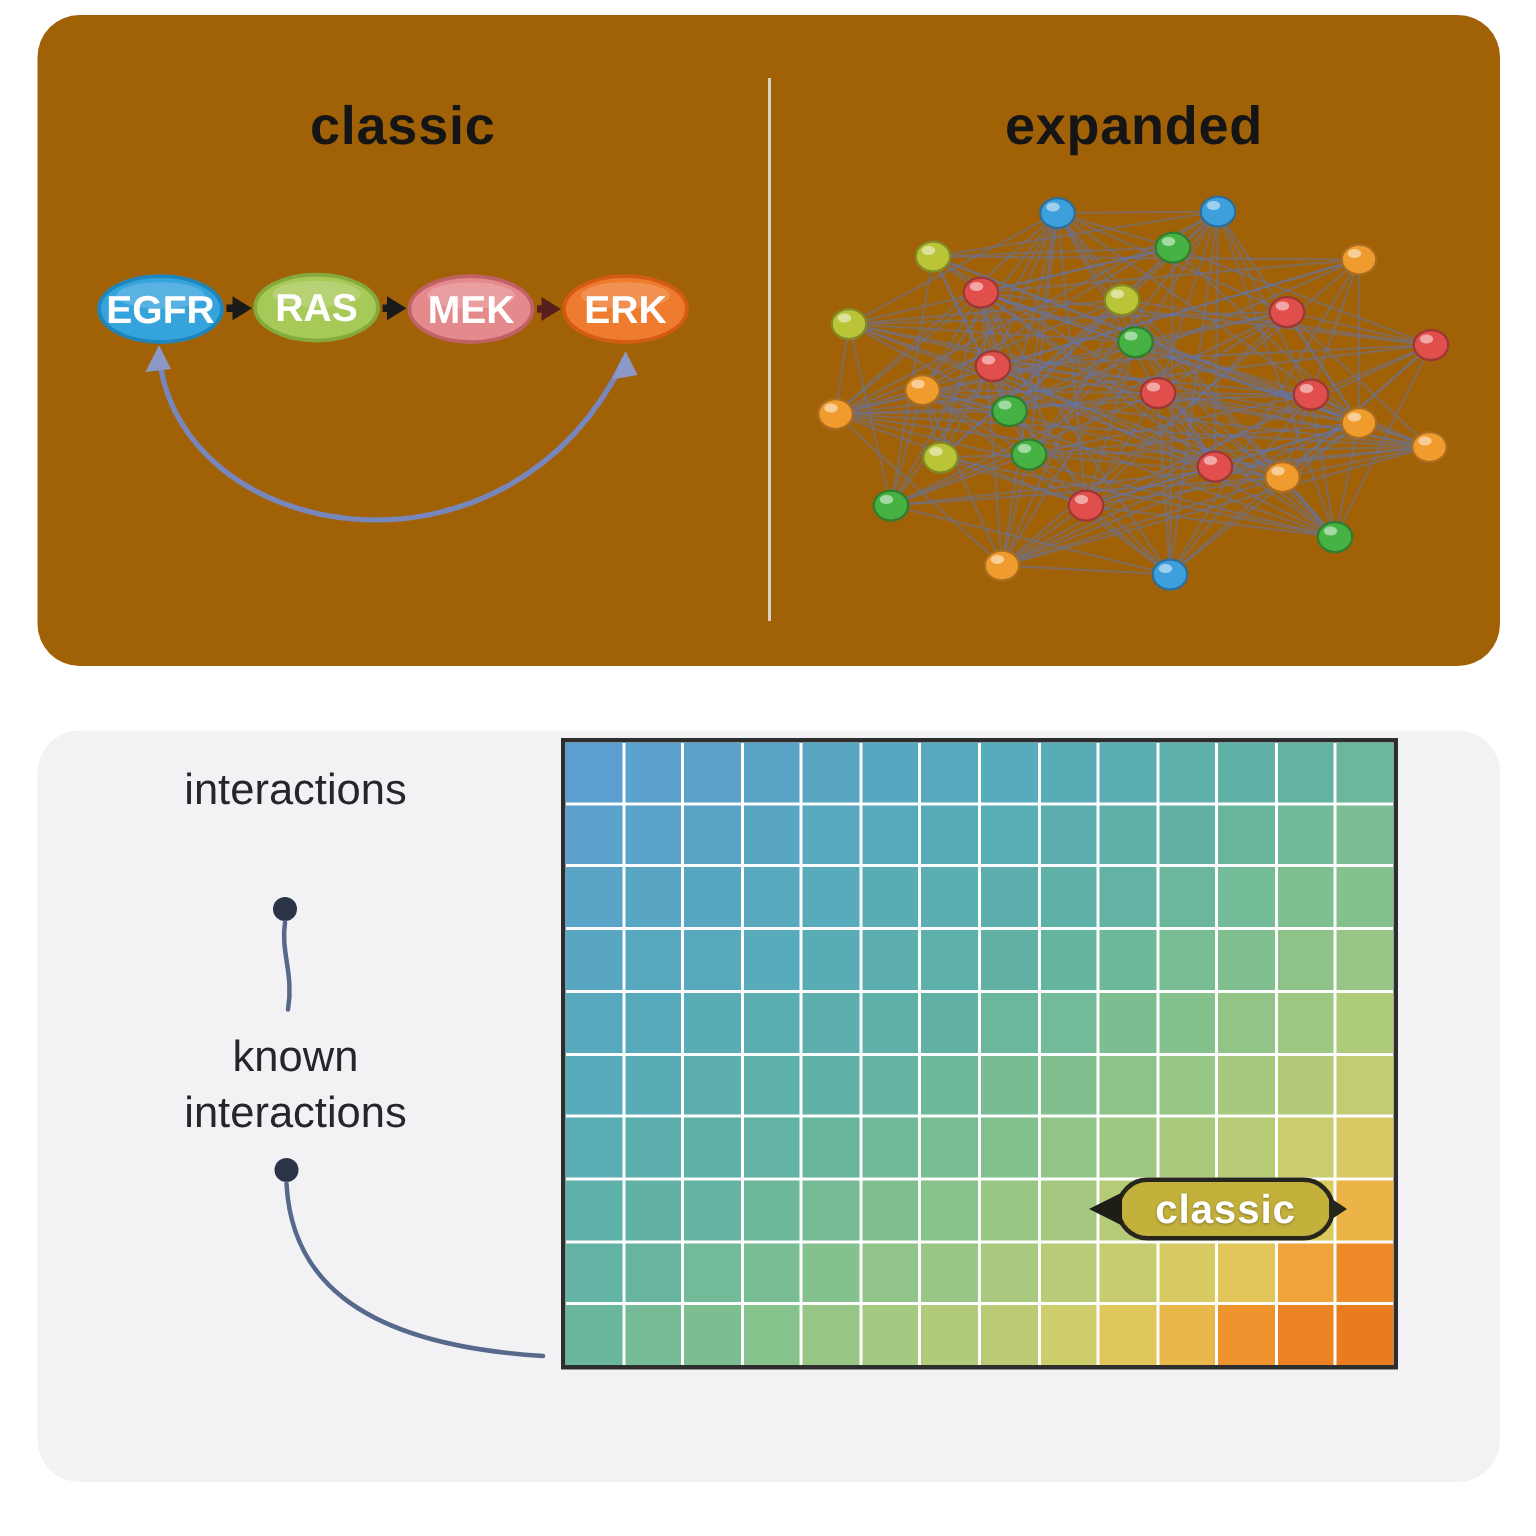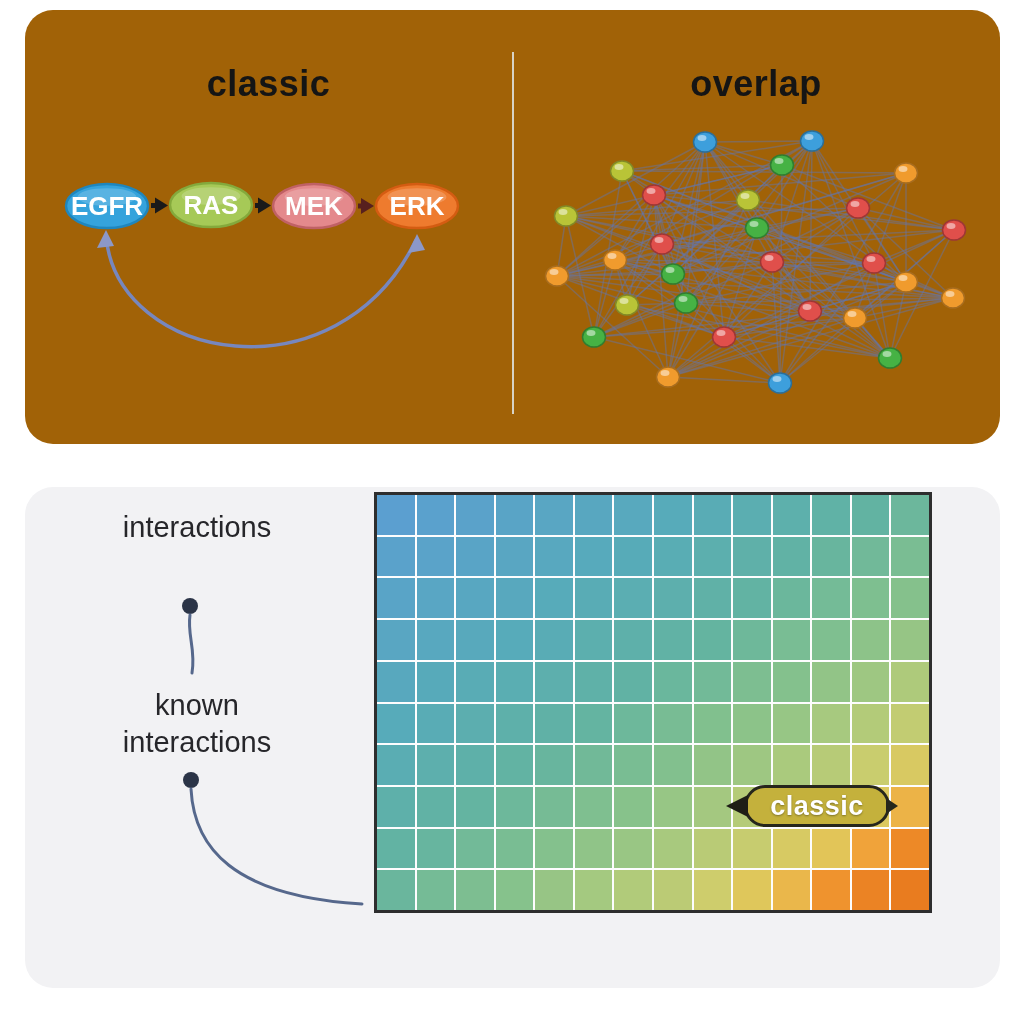--- a/index.html
+++ b/index.html
@@ -37,21 +37,21 @@
                 width:0;height:0;border-top:8px solid transparent;border-bottom:8px solid transparent;
                 border-left:12px solid #26261C;}
 </style>
 </head>
 <body>
 
 <div class="stage">
 
   <section class="panel panel-top">
     <div class="title classic">classic</div>
-    <div class="title expanded">overlap</div>
+    <div class="title expanded">expanded</div>
     <div class="divider"></div>
     <svg id="top-svg" class="fillsvg" viewBox="0 0 975 434">
       <g id="net-edges">
           <line x1="680" y1="132" x2="787" y2="131" stroke="#5F76B4" stroke-width="1.5" opacity="0.45"></line>
           <line x1="680" y1="132" x2="757" y2="155" stroke="#5F76B4" stroke-width="1.5" opacity="0.45"></line>
           <line x1="680" y1="132" x2="723" y2="190" stroke="#5F76B4" stroke-width="1.5" opacity="0.45"></line>
           <line x1="680" y1="132" x2="833" y2="198" stroke="#5F76B4" stroke-width="1.5" opacity="0.45"></line>
           <line x1="680" y1="132" x2="541" y2="206" stroke="#5F76B4" stroke-width="1.5" opacity="0.45"></line>
           <line x1="680" y1="132" x2="637" y2="234" stroke="#5F76B4" stroke-width="1.5" opacity="0.45"></line>
           <line x1="680" y1="132" x2="747" y2="252" stroke="#5F76B4" stroke-width="1.5" opacity="0.45"></line>

